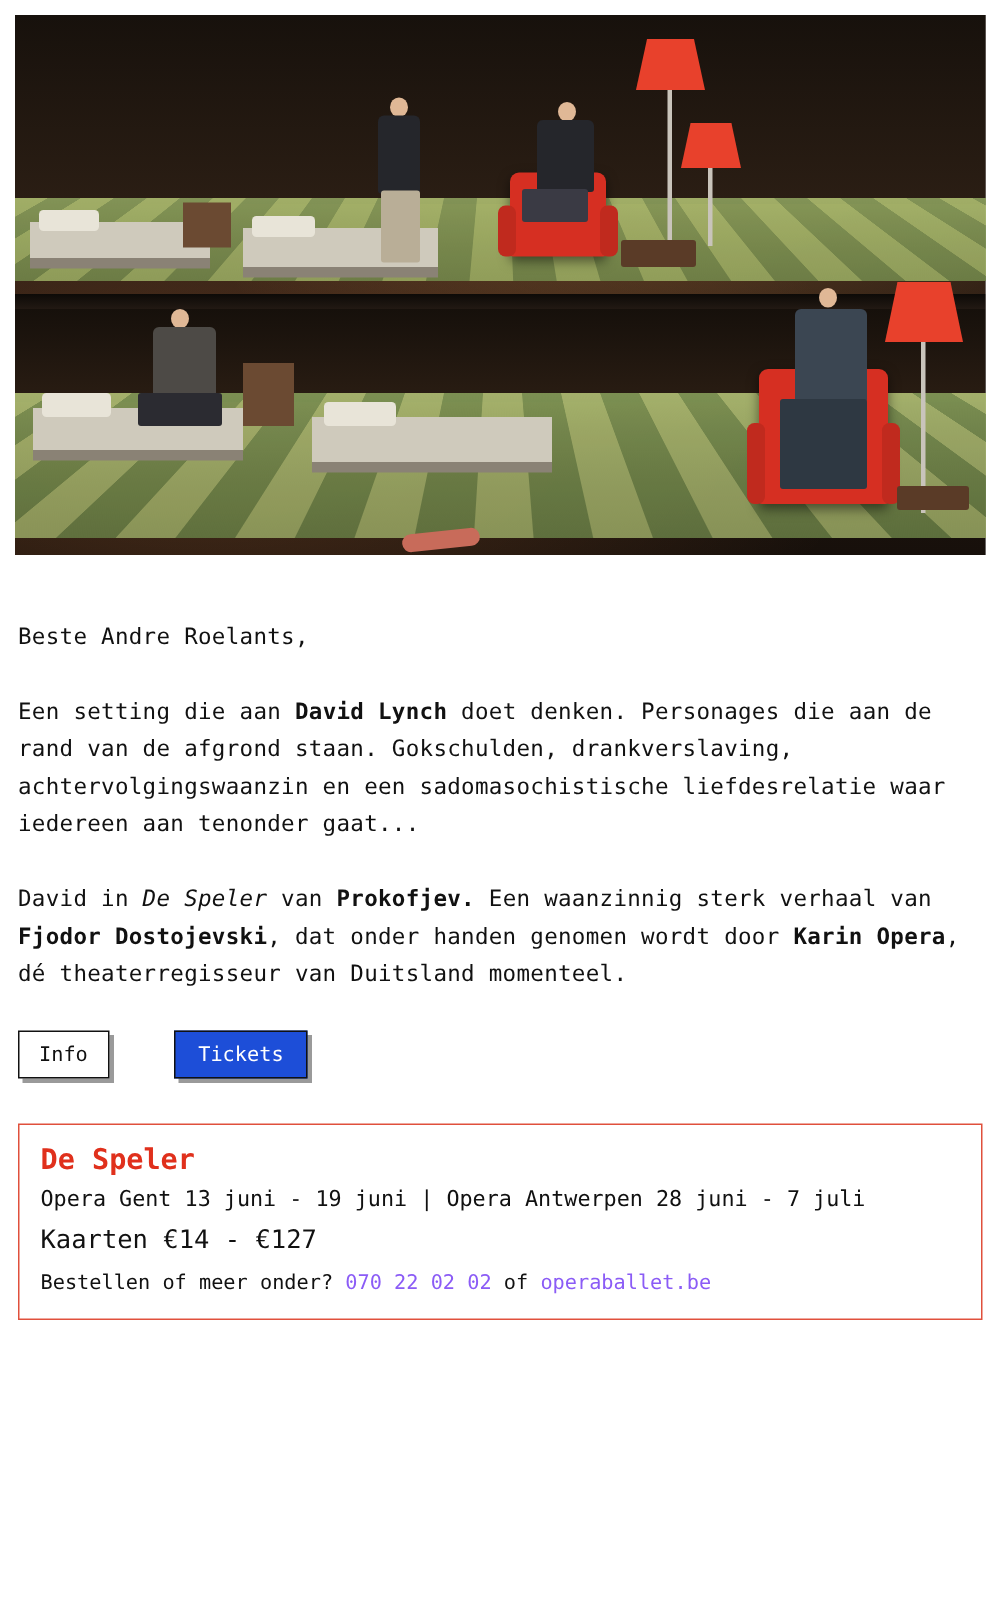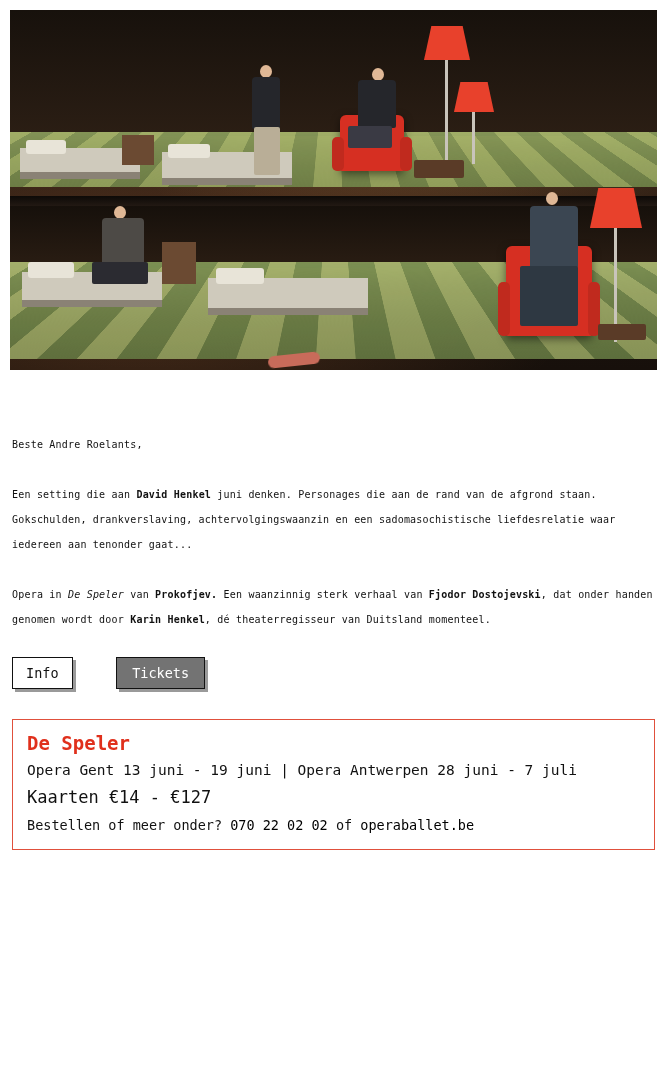--- a/index.html
+++ b/index.html
@@ -160,22 +160,22 @@
   .body-floor {
     position: absolute;
     width: 52px; height: 12px;
     background: #c86b5a;
     border-radius: 6px;
     transform: rotate(-6deg);
   }
 
   
   .content {
-    padding: 62px 12px 0 12px;
-    font-size: 10px;
+    padding: 42px 12px 0 12px;
+    font-size: 15px;
     line-height: 25px;
     letter-spacing: .2px;
   }
   .content p { margin: 0 0 25px 0; }
   b, strong { font-weight: bold; }
   em, i { font-style: italic; }
 
   
   .buttons {
     margin: 6px 0 0 12px;
@@ -192,21 +192,21 @@
   }
   .btn-info {
     border: 1px solid #111;
     background: #ffffff;
     color: #111;
     padding: 7px 13px;
     box-shadow: 3px 3px 0 #9a9a9a;
   }
   .btn-tickets {
     border: 1px solid #111;
-    background: #737373;
+    background: #1d4ed8;
     color: #ffffff;
     padding: 7px 15px;
     margin-left: 34px;
     box-shadow: 3px 3px 0 #9a9a9a;
   }
 
   
   .infobox {
     margin: 16px 12px 0 12px;
     border: 1px solid #e0503c;
@@ -230,21 +230,21 @@
     line-height: 28px;
     color: #111;
   }
   .infobox .order {
     font-size: 13.5px;
     line-height: 24px;
     color: #111;
     margin-top: 2px;
   }
   .infobox .order a {
-    color: #000000;
+    color: #8b5cf6;
     text-decoration: none;
   }
 </style>
 </head>
 <body>
 
 <div class="page">
 
   <div class="hero">
     <div class="stage-bg"></div>
@@ -299,23 +299,23 @@
       <div class="fig-legs" style="left:2px; top:74px; width:58px; height:60px; background:#2e3842;"></div>
     </div>
     <div class="lamp-pole" style="left:604px; top:182px; height:150px;"></div>
     <div class="lamp-shade" style="left:580px; top:178px; width:52px; height:40px;"></div>
     <div class="small-table" style="left:588px; top:314px; width:48px; height:16px;"></div>
   </div>
 
   <div class="content">
     <p>Beste Andre Roelants,</p>
 
-    <p><span>Een setting die aan </span><b>David Henkel</b><span> juni denken. Personages die aan de rand van de afgrond staan. Gokschulden, drankverslaving, achtervolgingswaanzin en een sadomasochistische liefdesrelatie waar iedereen aan tenonder gaat...</span></p>
-
-    <p><span>Opera in </span><i>De Speler</i><span> van </span><b>Prokofjev.</b><span> Een waanzinnig sterk verhaal van </span><b>Fjodor Dostojevski</b><span>, dat onder handen genomen wordt door </span><b>Karin Henkel</b><span>, dé theaterregisseur van Duitsland momenteel.</span></p>
+    <p><span>Een setting die aan </span><b>David Lynch</b><span> doet denken. Personages die aan de rand van de afgrond staan. Gokschulden, drankverslaving, achtervolgingswaanzin en een sadomasochistische liefdesrelatie waar iedereen aan tenonder gaat...</span></p>
+
+    <p><span>David in </span><i>De Speler</i><span> van </span><b>Prokofjev.</b><span> Een waanzinnig sterk verhaal van </span><b>Fjodor Dostojevski</b><span>, dat onder handen genomen wordt door </span><b>Karin Opera</b><span>, dé theaterregisseur van Duitsland momenteel.</span></p>
 
 
   </div>
 
   <div class="buttons">
     <span class="btn btn-info">Info</span>
     <span class="btn btn-tickets">Tickets</span>
   </div>
 
   <div class="infobox">

